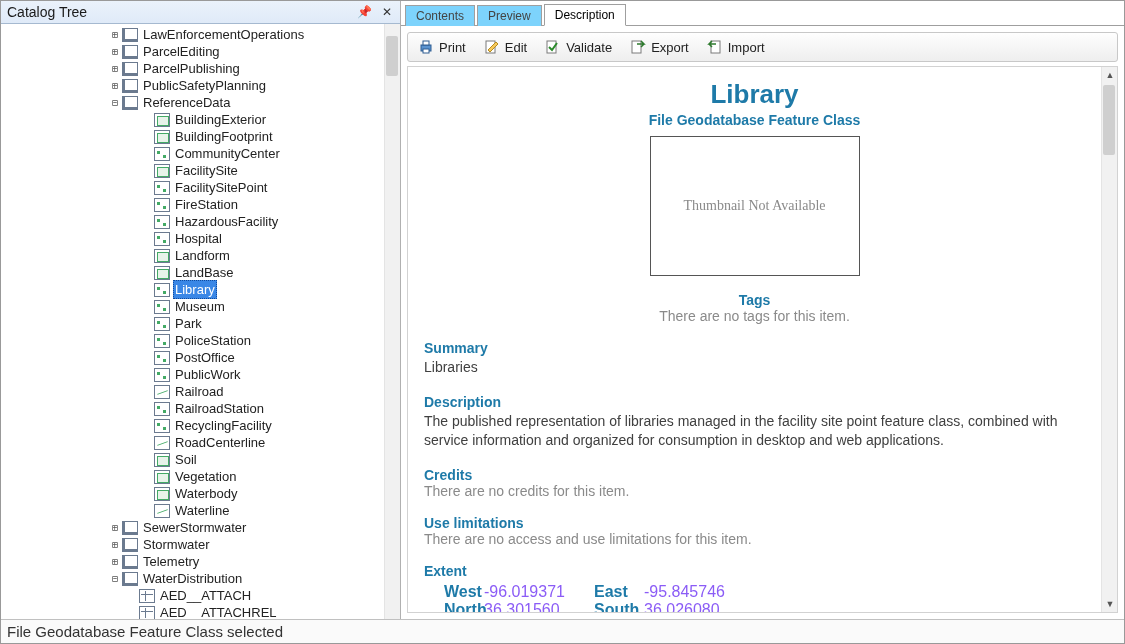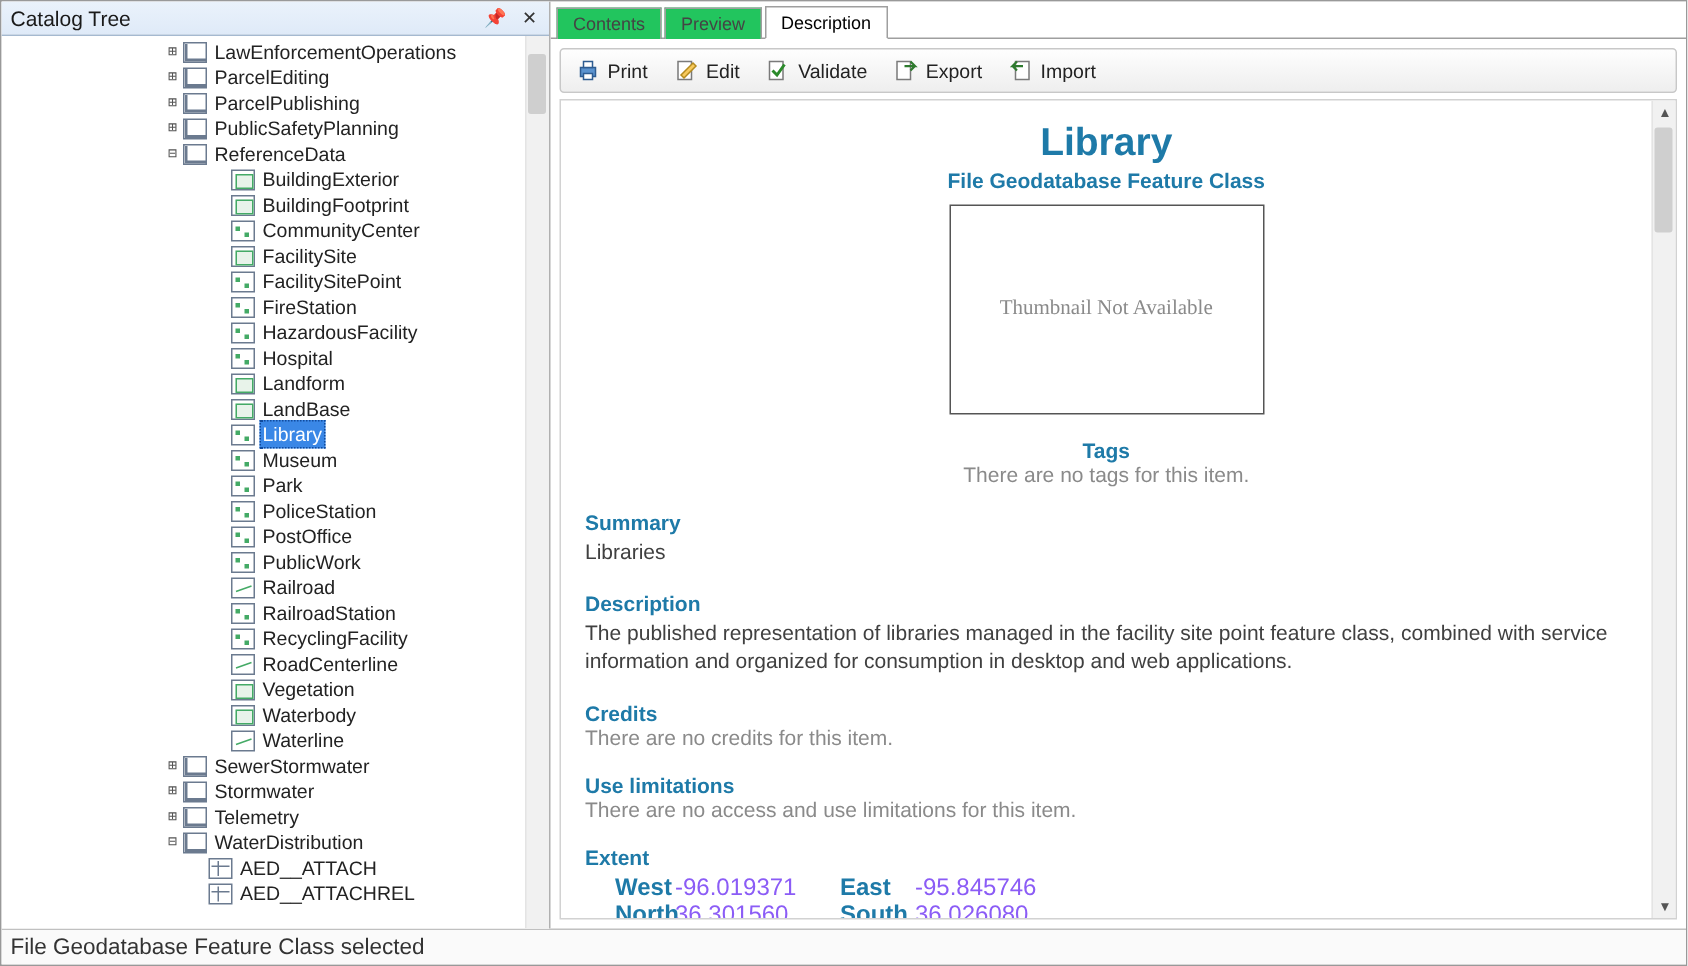--- a/index.html
+++ b/index.html
@@ -1,19 +1,19 @@
 <!DOCTYPE html>
 <html><head>
 <meta charset="utf-8">
 <style>
   * { box-sizing: border-box; }
   html, body { margin:0; padding:0; font-family: "Segoe UI", Tahoma, sans-serif; font-size:13px; color:#222; background:#fff; height:100%; }
   .app { display:flex; flex-direction:column; width:1125px; height:644px; border:1px solid #999; background:#fff; overflow:hidden; }
   .body { flex:1; display:flex; min-height:0; }
-  .left-panel { width:366px; border-right:1px solid #b0b0b0; display:flex; flex-direction:column; background:#fff; position:relative; }
+  .left-panel { width:400px; border-right:1px solid #b0b0b0; display:flex; flex-direction:column; background:#fff; position:relative; }
   .panel-titlebar { background:linear-gradient(#eaf2fb,#dfeaf8); padding:3px 6px; border-bottom:1px solid #a5b9d0; display:flex; align-items:center; }
   .panel-titlebar .title { flex:1; color:#1a1a1a; font-size:14px; }
   .panel-controls { display:flex; gap:6px; align-items:center; }
   .pin-icon, .close-icon { font-size:12px; color:#333; cursor:pointer; padding:0 2px; }
   .tree-scroll { flex:1; overflow:hidden; position:relative; }
   .tree-inner { position:absolute; left:0; top:0; right:16px; bottom:0; overflow:auto; }
   .tree-scrollbar { position:absolute; right:0; top:0; width:16px; bottom:0; background:#f1f1f1; border-left:1px solid #e4e4e4; }
   .tree-thumb { position:absolute; right:2px; width:12px; top:12px; height:40px; background:#cfcfcf; border-radius:2px; }
   ul.tree { list-style:none; margin:0; padding:2px 0 2px 0; }
   ul.tree li { white-space:nowrap; line-height:17px; font-size:13px; padding-left:0; }
@@ -30,21 +30,21 @@
   .fc-icon.line::before { content:""; position:absolute; left:2px; top:6px; width:11px; height:0; border-top:1.2px solid #4a6; transform:rotate(-20deg); }
   .fc-icon.table::before { content:""; position:absolute; left:1px; top:1px; width:12px; height:10px; background:linear-gradient(#6b7a8f,#6b7a8f) 0 3px/100% 1px no-repeat, linear-gradient(#6b7a8f,#6b7a8f) 4px 0/1px 100% no-repeat; }
   .lbl { padding:0 2px; }
   .lbl.selected { background:#3a87e6; color:#fff; border:1px dotted #104a9c; padding:0 1px; }
   .indent-1 { padding-left:108px; }
   .indent-2 { padding-left:140px; }
   .indent-1b { padding-left:125px; }
 
   .right-panel { flex:1; display:flex; flex-direction:column; min-width:0; }
   .tabs { display:flex; align-items:flex-end; padding:2px 4px 0 4px; border-bottom:1px solid #9f9f9f; background:#fff; }
-  .tab { padding:3px 10px 3px 10px; border:1px solid #9f9f9f; border-bottom:none; margin-right:2px; font-size:12px; background:#22c55e; color:#444; cursor:pointer; position:relative; top:1px; }
+  .tab { padding:3px 10px 3px 10px; border:1px solid #9f9f9f; border-bottom:none; margin-right:2px; font-size:12px; background:#7dd3fc; color:#444; cursor:pointer; position:relative; top:1px; }
   .tab.active { background:#fff; border-bottom:1px solid #fff; color:#000; }
   .toolbar { display:flex; align-items:center; padding:6px 10px; gap:18px; background:linear-gradient(#fefefe,#eee); border:1px solid #c8c8c8; margin:6px 6px 0 6px; border-radius:3px; }
   .tool { display:flex; align-items:center; gap:5px; cursor:pointer; font-size:13px; color:#222; }
   .tool-icon { width:16px; height:16px; display:inline-block; }
   .desc-scroll { flex:1; margin:4px 6px 6px 6px; border:1px solid #d2d2d2; overflow:hidden; position:relative; }
   .desc-inner { position:absolute; left:0; top:0; right:16px; bottom:0; overflow:auto; padding:8px 16px 16px 16px; }
   .desc-scroll .sb { position:absolute; right:0; top:0; bottom:0; width:16px; background:#f1f1f1; border-left:1px solid #e4e4e4; }
   .desc-scroll .sb .arrow-up, .desc-scroll .sb .arrow-down { width:16px; height:16px; text-align:center; font-size:9px; color:#555; line-height:16px; }
   .desc-scroll .sb .arrow-down { position:absolute; bottom:0; }
   .desc-scroll .sb .thumb { position:absolute; right:2px; width:12px; top:18px; height:70px; background:#cfcfcf; border-radius:2px; }
@@ -251,20 +251,27 @@
                 <div class="row indent-2">
                   <span class="toggle empty">⊞</span>
                   <span class="fc-icon line"></span>
                   <span class="lbl">RoadCenterline</span>
                 </div>
               </li>
               <li>
                 <div class="row indent-2">
                   <span class="toggle empty">⊞</span>
                   <span class="fc-icon poly"></span>
+                  <span class="lbl">Soil</span>
+                </div>
+              </li>
+              <li>
+                <div class="row indent-2">
+                  <span class="toggle empty">⊞</span>
+                  <span class="fc-icon poly"></span>
                   <span class="lbl">Vegetation</span>
                 </div>
               </li>
               <li>
                 <div class="row indent-2">
                   <span class="toggle empty">⊞</span>
                   <span class="fc-icon poly"></span>
                   <span class="lbl">Waterbody</span>
                 </div>
               </li>

